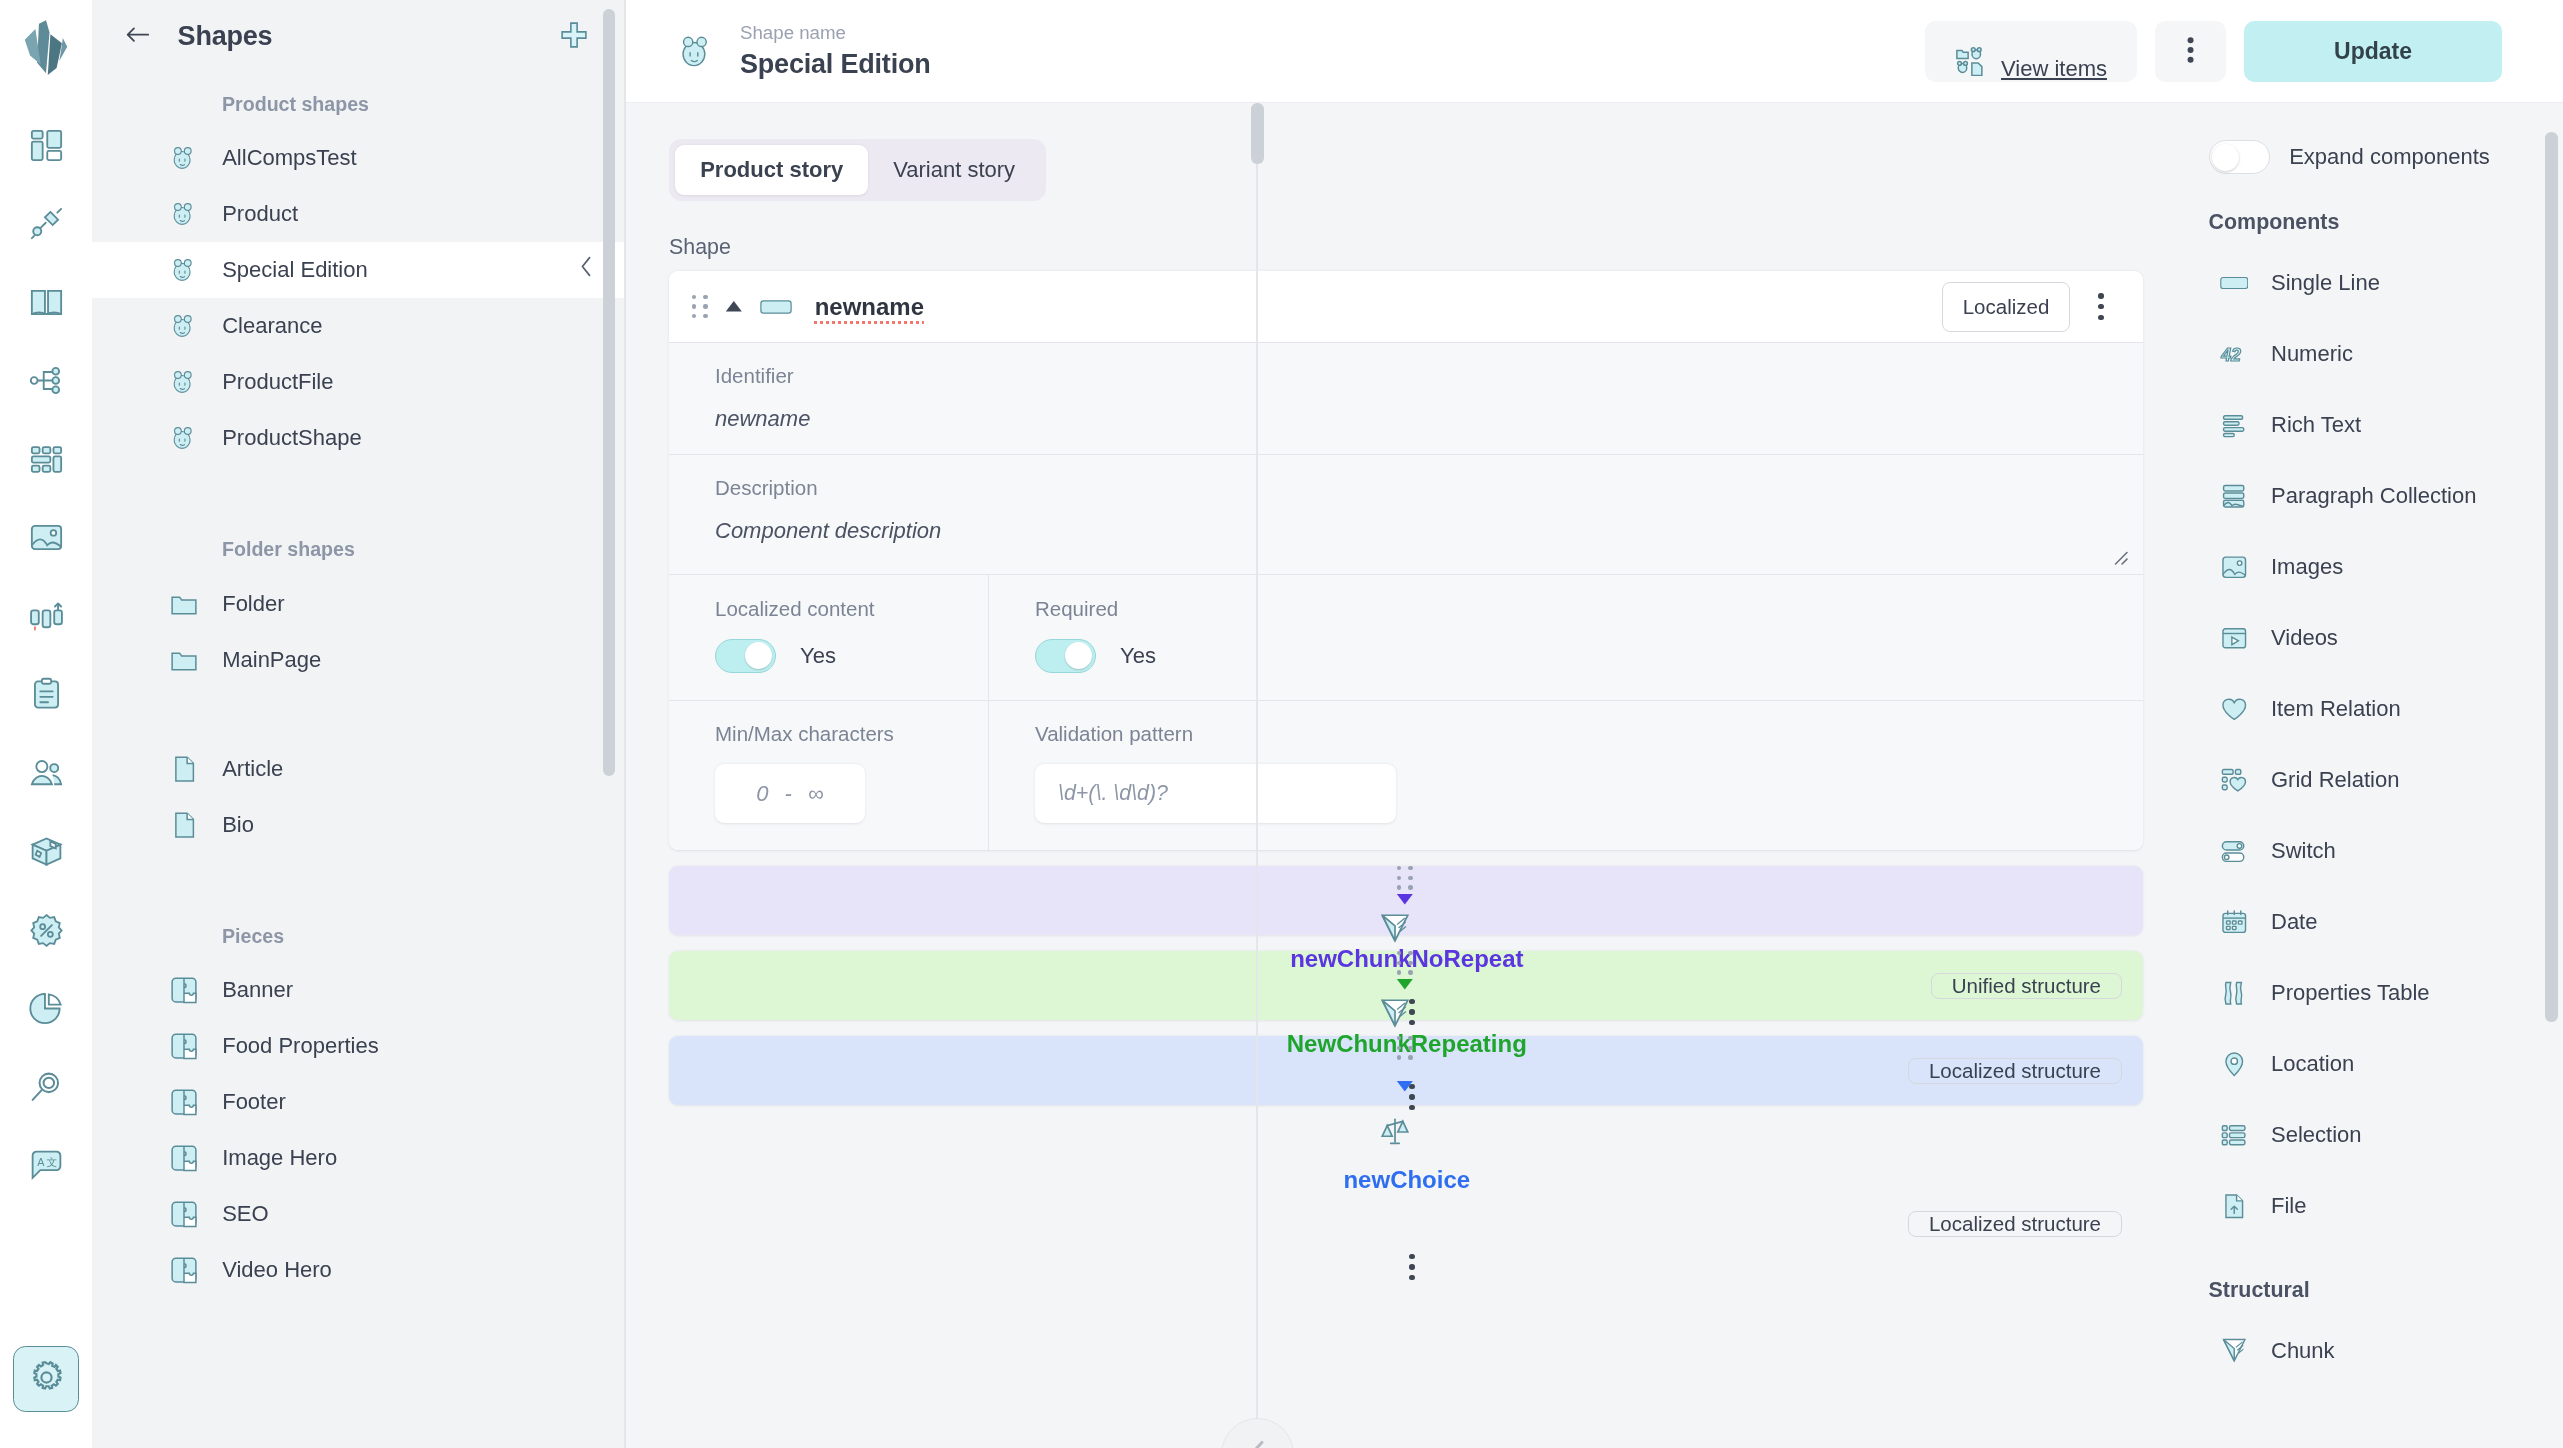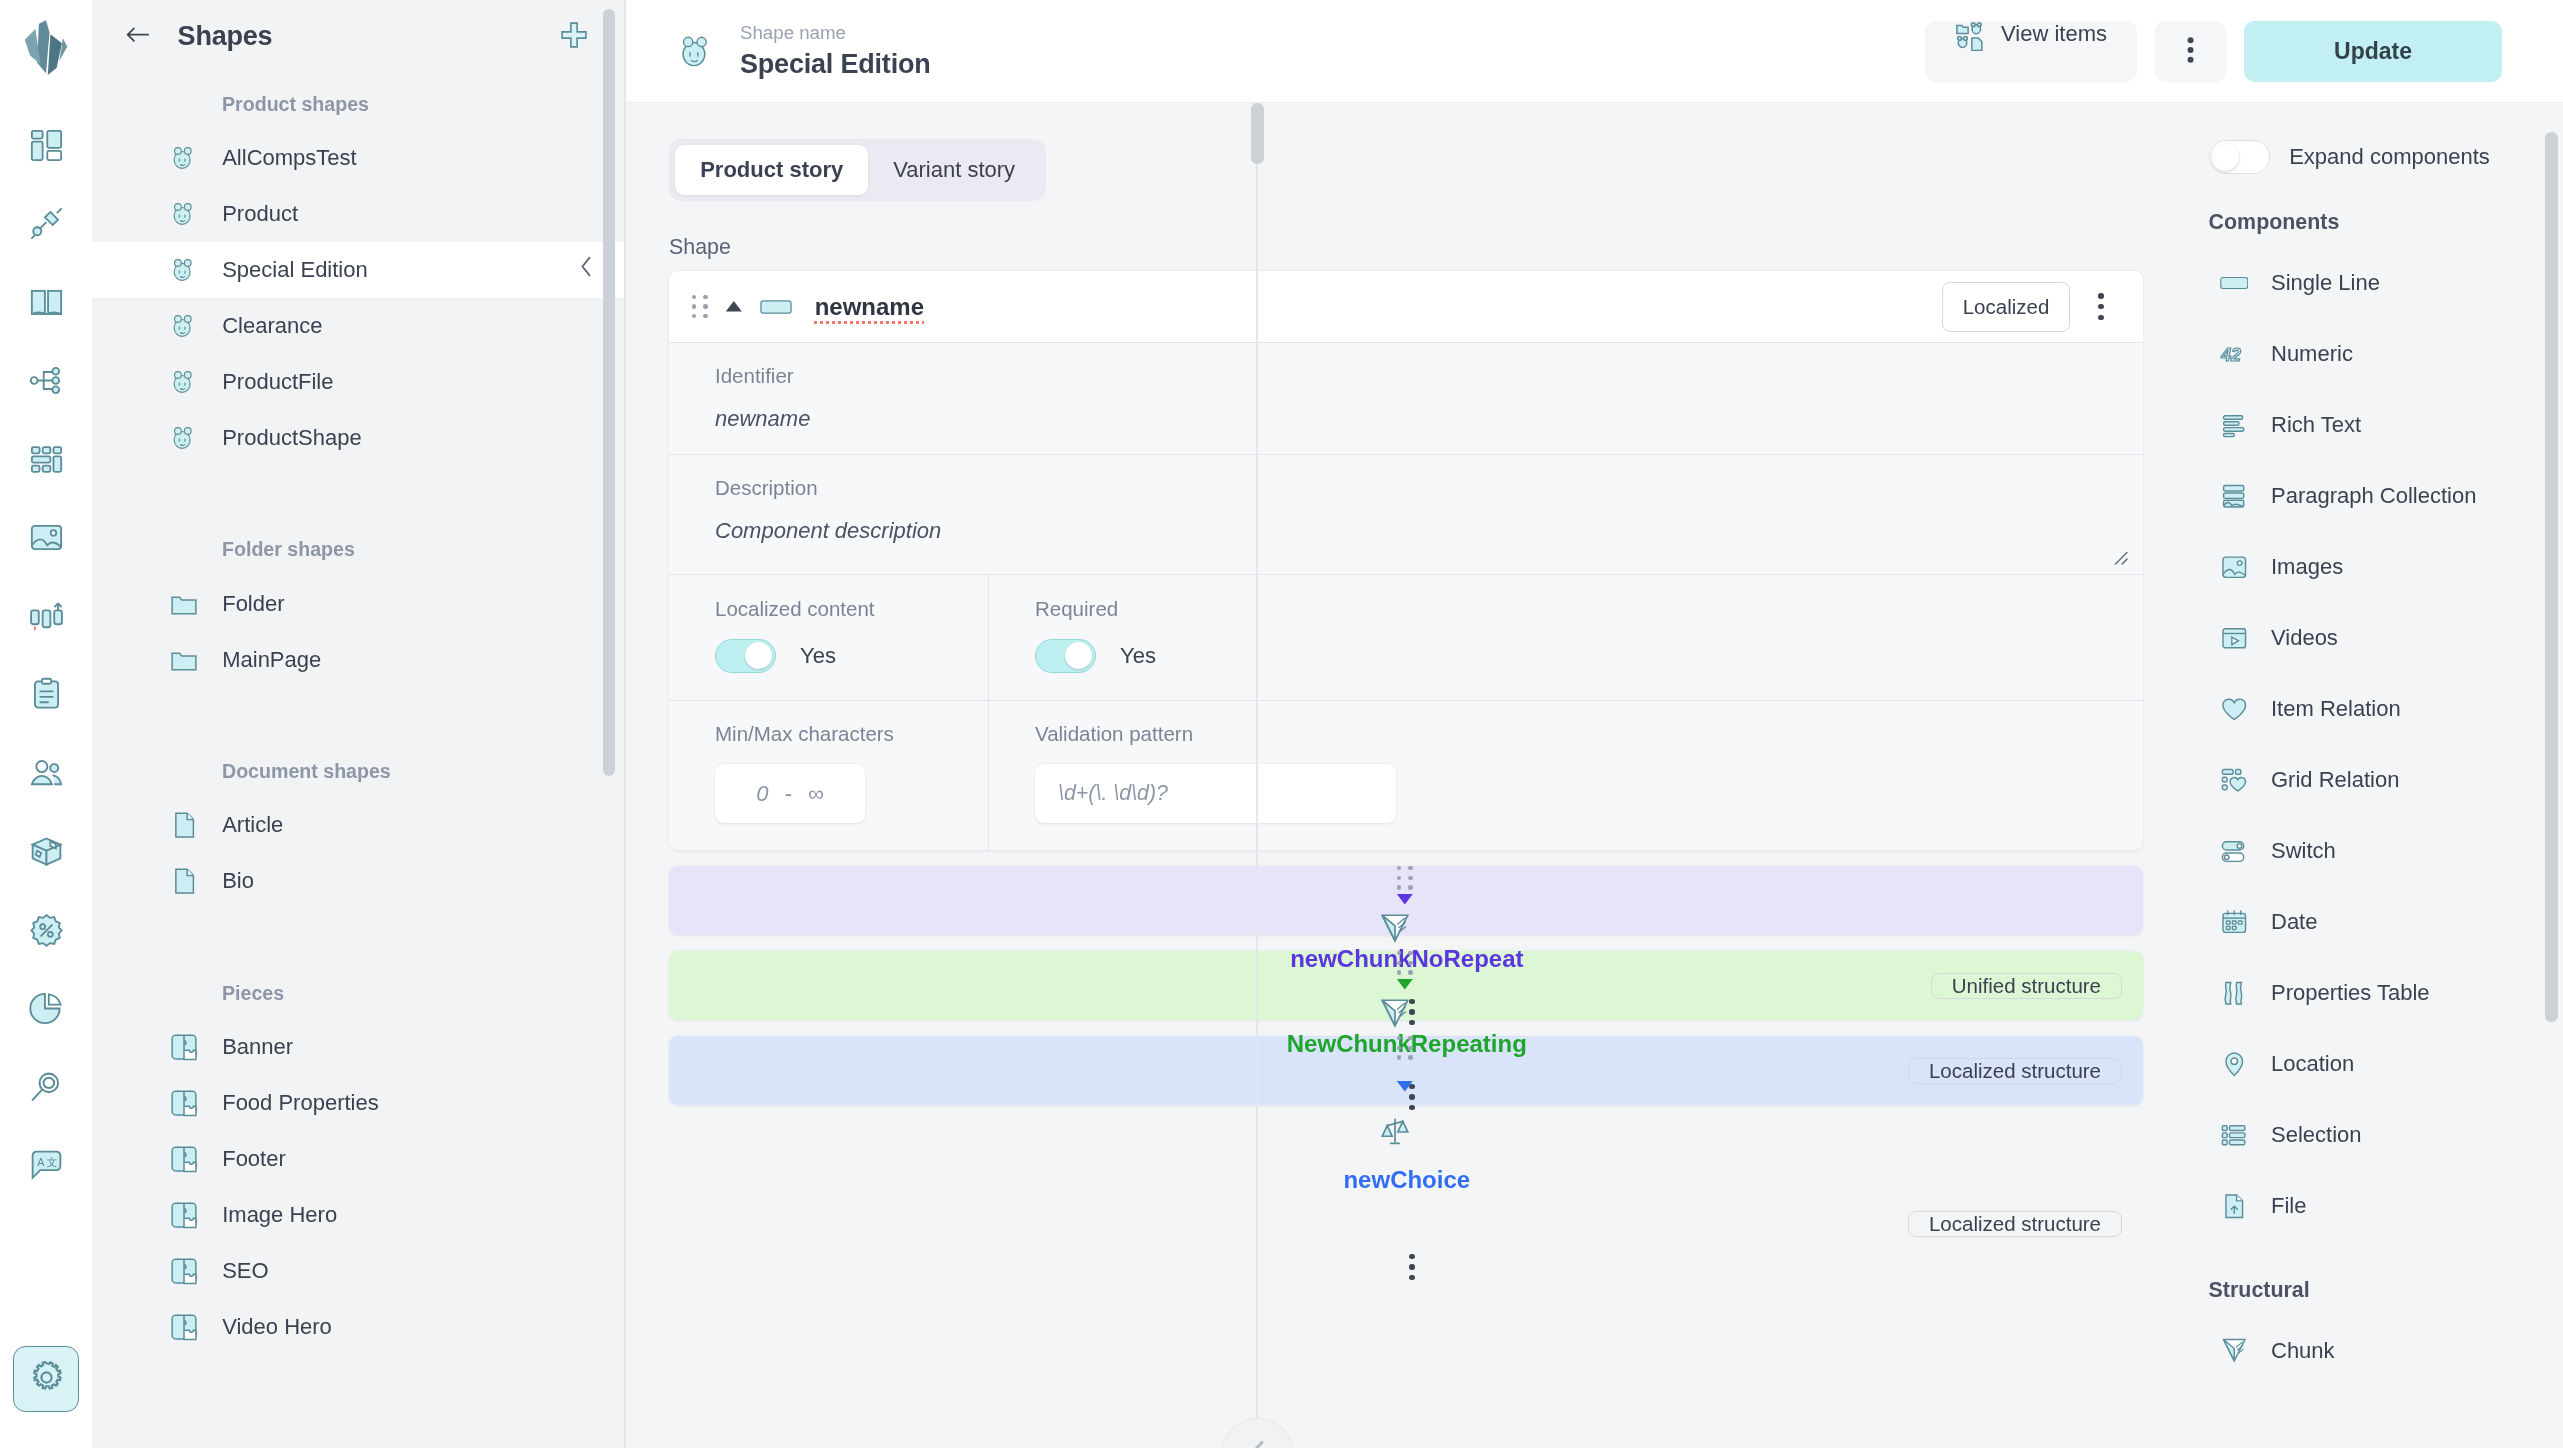--- a/index.html
+++ b/index.html
@@ -77,23 +77,24 @@
     padding: 0 61px 0 50px; border-bottom: 0.9px solid #ebedf0;
     border-top-left-radius: 0;
   }
   .tb-ico { margin-right: 23px; display:flex; align-items:center; }
   .tb-meta { display: flex; flex-direction: column; justify-content: flex-start; flex: 1; }
   .tb-label { font-size: 18.7px; color: #9aa2b1; margin-bottom: 5.3px; }
   .tb-name { font-size: 27px; font-weight: bold; color: #3a4150; letter-spacing: -0.2px; }
   .tb-actions { display: flex; align-items: center; gap: 18px; }
   .btn-ghost {
     height: 61px; background: #f5f6f8; border-radius: 10.7px;
-    display: flex; align-items: flex-start; gap: 16px; padding: 0 30px;
+    display: flex; align-items: flex-end; gap: 16px; padding: 0 30px;
     font-size: 22px; color: #3a4150; cursor: pointer; border: none;
     font-family: "Liberation Sans", sans-serif;
+    text-decoration: underline;
   }
   .btn-kebab {
     width: 71px; height: 61px; background: #f5f6f8; border-radius: 10.7px;
     display: flex; align-items: center; justify-content: center; cursor: pointer; border: none;
   }
   .btn-primary {
     width: 258px; height: 61px; background: #c2f0f2; border-radius: 10.7px;
     display: flex; align-items: center; justify-content: center;
     font-size: 23px; font-weight: bold; color: #31424a; cursor: pointer; border: none;
     font-family: "Liberation Sans", sans-serif;
@@ -484,21 +485,20 @@
           </div>
           <div class="sb-item">
             <span class="sb-ico">
               <svg width="30" height="30" viewBox="0 0 24 24" stroke="#5b8d99" stroke-width="1.2" fill="#cdeef3">
       <path d="M2.5 6.5h6l1.6 2.2h11.4v11H2.5z"></path>
               </svg>
             </span>
             <span>MainPage</span>
           </div>
           <div class="sb-gap"></div>
-          <div class="sb-group-title">Document shapes</div>
           <div class="sb-item">
             <span class="sb-ico">
               <svg width="30" height="30" viewBox="0 0 24 24" stroke="#5b8d99" stroke-width="1.2" fill="#cdeef3">
       <path d="M5.5 2.5h9l5 5v14h-14z"></path>
                 <path d="M14.5 2.5v5h5" fill="#fff"></path>
               </svg>
             </span>
             <span>Article</span>
           </div>
           <div class="sb-item">

